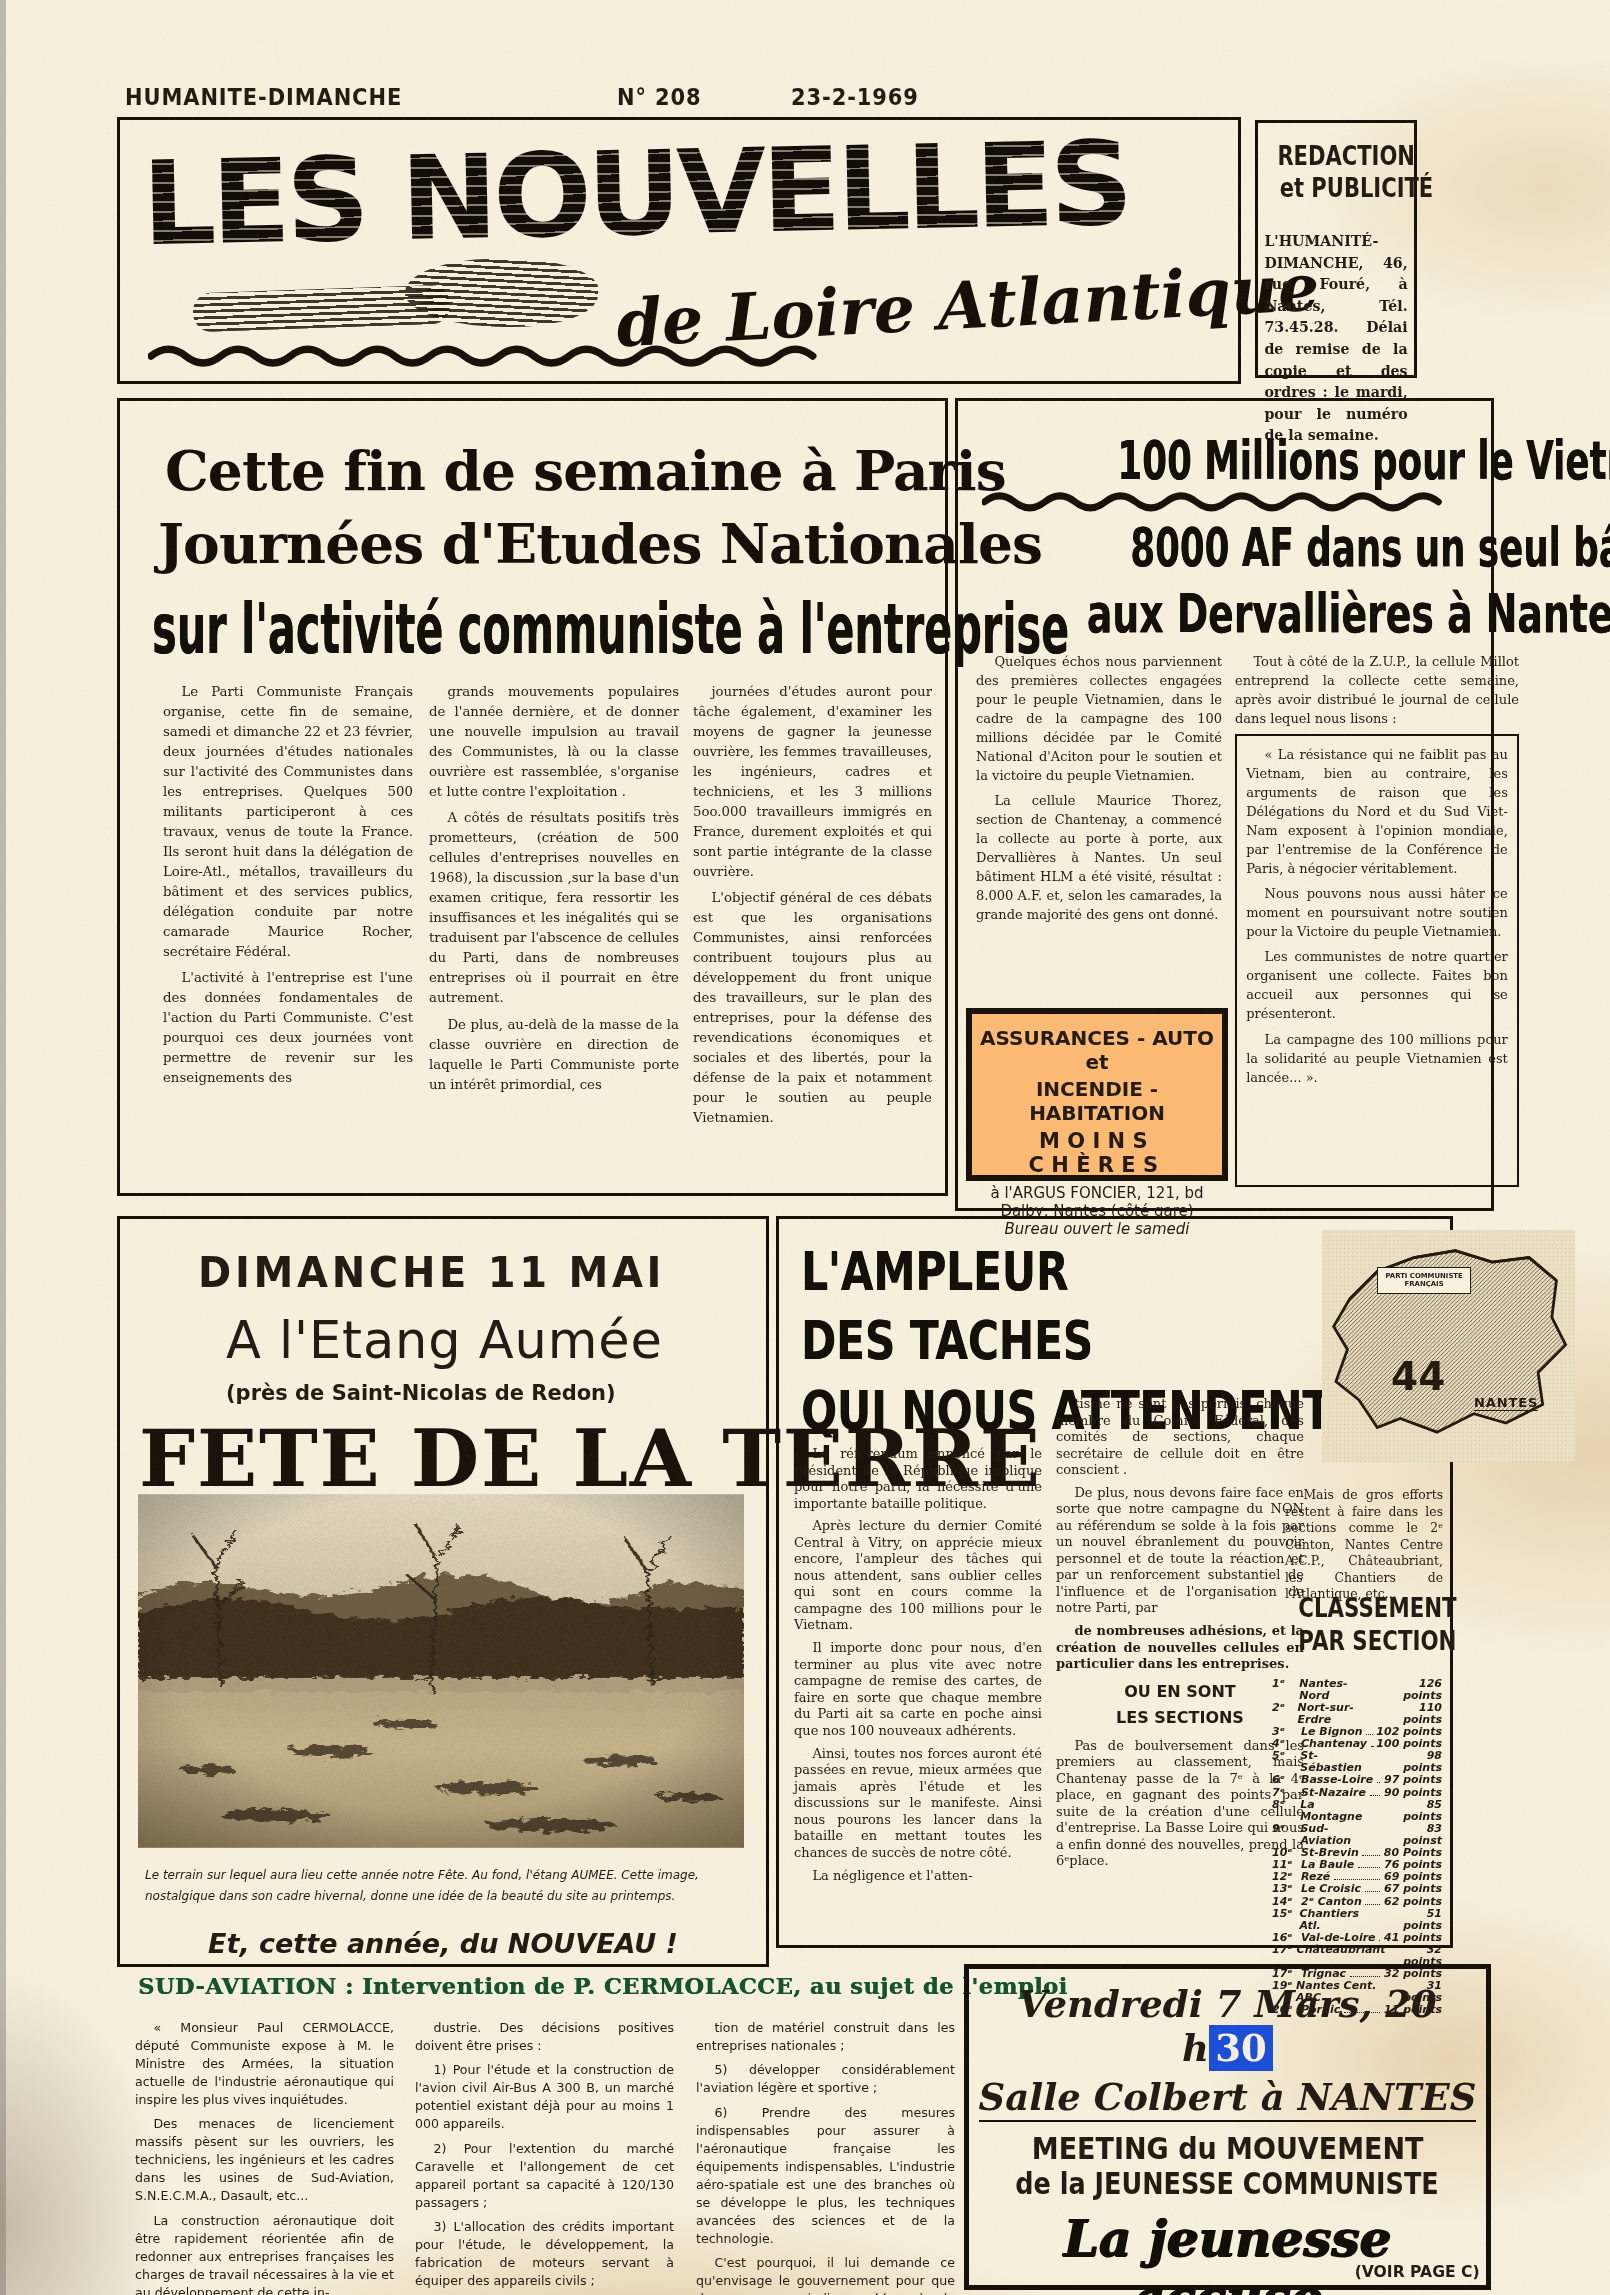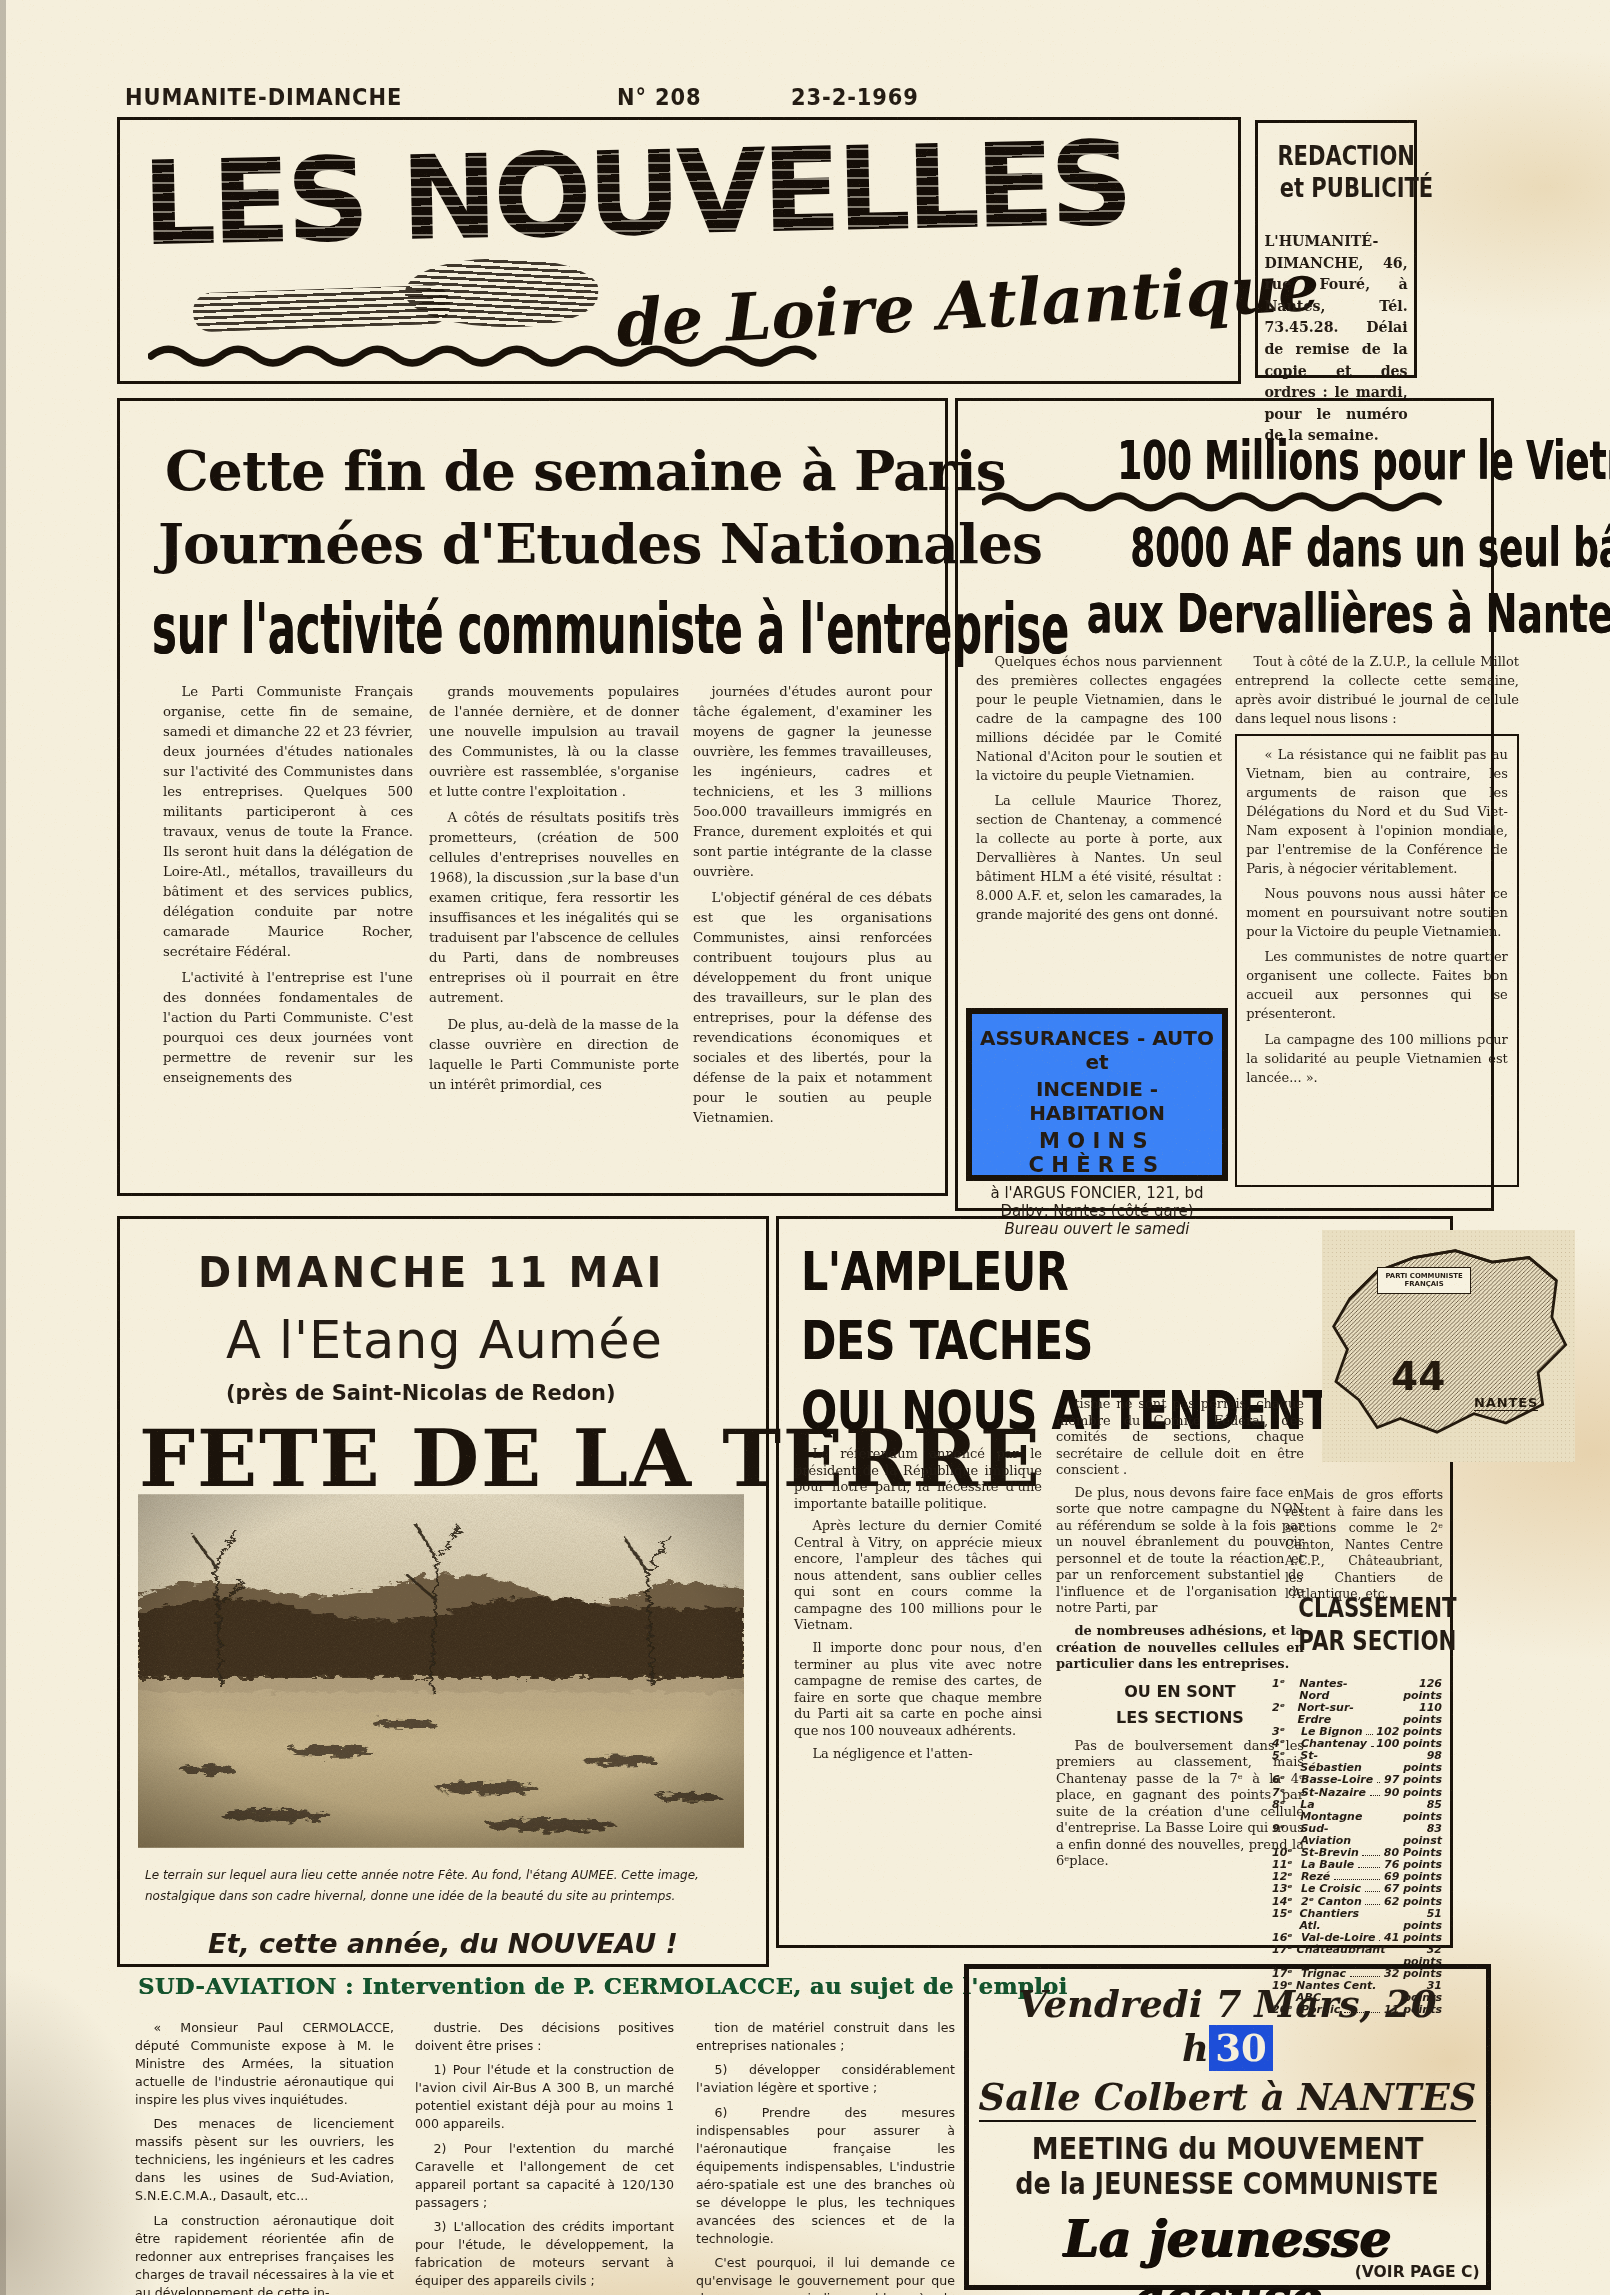--- a/index.html
+++ b/index.html
@@ -128,21 +128,21 @@
       <p>Tout à côté de la Z.U.P., la cellule Millot entreprend la collecte cette semaine, après avoir distribué le journal de cellule dans lequel nous lisons :</p>
     </div>
   <div class="quote-box">
       <p>« La résistance qui ne faiblit pas au Vietnam, bien au contraire, les arguments de raison que les Délégations du Nord et du Sud Viet-Nam exposent à l'opinion mondiale, par l'entremise de la Conférence de Paris, à négocier véritablement.</p>
       <p>Nous pouvons nous aussi hâter ce moment en poursuivant notre soutien pour la Victoire du peuple Vietnamien.</p>
       <p>Les communistes de notre quartier organisent une collecte. Faites bon accueil aux personnes qui se présenteront.</p>
       <p>La campagne des 100 millions pour la solidarité au peuple Vietnamien est lancée... ».</p>
     </div>
 </div>
 
-<div class="abs ad ctr" style="left:966px;top:1008px;width:250px;height:161px;border:6px solid #191209;background:#3b82f6;">
+<div class="abs ad ctr" style="left:966px;top:1008px;width:250px;height:161px;border:6px solid #191209;background:#fdba74;">
   <div style="font-weight:bold;font-size:20px;margin-top:12px;">ASSURANCES - AUTO et</div>
   <div style="font-weight:bold;font-size:20px;margin-top:2.8px;">INCENDIE - HABITATION</div>
   <div style="font-weight:bold;font-size:21px;letter-spacing:7.3px;margin-top:4.6px;">MOINS CHÈRES</div>
   <div style="font-size:15px;margin-top:6.4px;">à l'ARGUS FONCIER, 121, bd</div>
   <div style="font-size:15px;">Dalby, Nantes (côté gare)</div>
   <div style="font-size:15px;font-style:italic;margin-top:0;">Bureau ouvert le samedi</div>
 </div>
 
 <div class="box" style="left:117px;top:1216px;width:646px;height:745px;">
   <div class="abs fete-kick" style="left:78px;top:28.5px;">DIMANCHE 11 MAI</div>
@@ -204,20 +204,21 @@
 <div class="box" style="left:776px;top:1216px;width:671px;height:726px;"></div>
 <div class="abs" style="left:801px;top:1240px;">
   <div><span class="h-sans nowrapX" style="font-size:54px;transform:scaleX(.78);">L'AMPLEUR</span></div>
   <div style="margin-top:6.4px;"><span class="h-sans nowrapX" style="font-size:54px;transform:scaleX(.78);">DES TACHES</span></div>
   <div style="margin-top:6.4px;"><span class="h-sans nowrapX" style="font-size:54px;transform:scaleX(.78);">QUI NOUS ATTENDENT...</span></div>
 </div>
 <div class="col ampcol" style="left:794px;top:1446px;width:248px;">
     <p>Le référendum annoncé par le président de la République implique pour notre parti, la nécessité d'une importante bataille politique.</p>
     <p>Après lecture du dernier Comité Central à Vitry, on apprécie mieux encore, l'ampleur des tâches qui nous attendent, sans oublier celles qui sont en cours comme la campagne des 100 millions pour le Vietnam.</p>
     <p>Il importe donc pour nous, d'en terminer au plus vite avec notre campagne de remise des cartes, de faire en sorte que chaque membre du Parti ait sa carte en poche ainsi que nos 100 nouveaux adhérents.</p>
+    <p>Ainsi, toutes nos forces auront été passées en revue, mieux armées que jamais après l'étude et les discussions sur le manifeste. Ainsi nous pourons les lancer dans la bataille en mettant toutes les chances de succès de notre côté.</p>
     <p>La négligence et l'atten-</p>
   </div>
 <div class="col ampcol" style="left:1056px;top:1396px;width:248px;">
   <div>
       <p>tisme ne sont pas permis, chaque membre du Comité Fédéral, des comités de sections, chaque secrétaire de cellule doit en être conscient .</p>
       <p>De plus, nous devons faire face en sorte que notre campagne du NON au référendum se solde à la fois par un nouvel ébranlement du pouvoir personnel et de toute la réaction et par un renforcement substantiel de l'influence et de l'organisation de notre Parti, par</p>
     </div>
   <p style="font-weight:bold;margin:0 0 6.4px;">de nombreuses adhésions, et la création de nouvelles cellules en particulier dans les entreprises.</p>
   <div class="ctr" style="font-family:'DejaVu Sans',sans-serif;font-weight:bold;font-size:16px;line-height:26px;margin:3.7px 0 6.4px;">
     <div>OU EN SONT</div>

